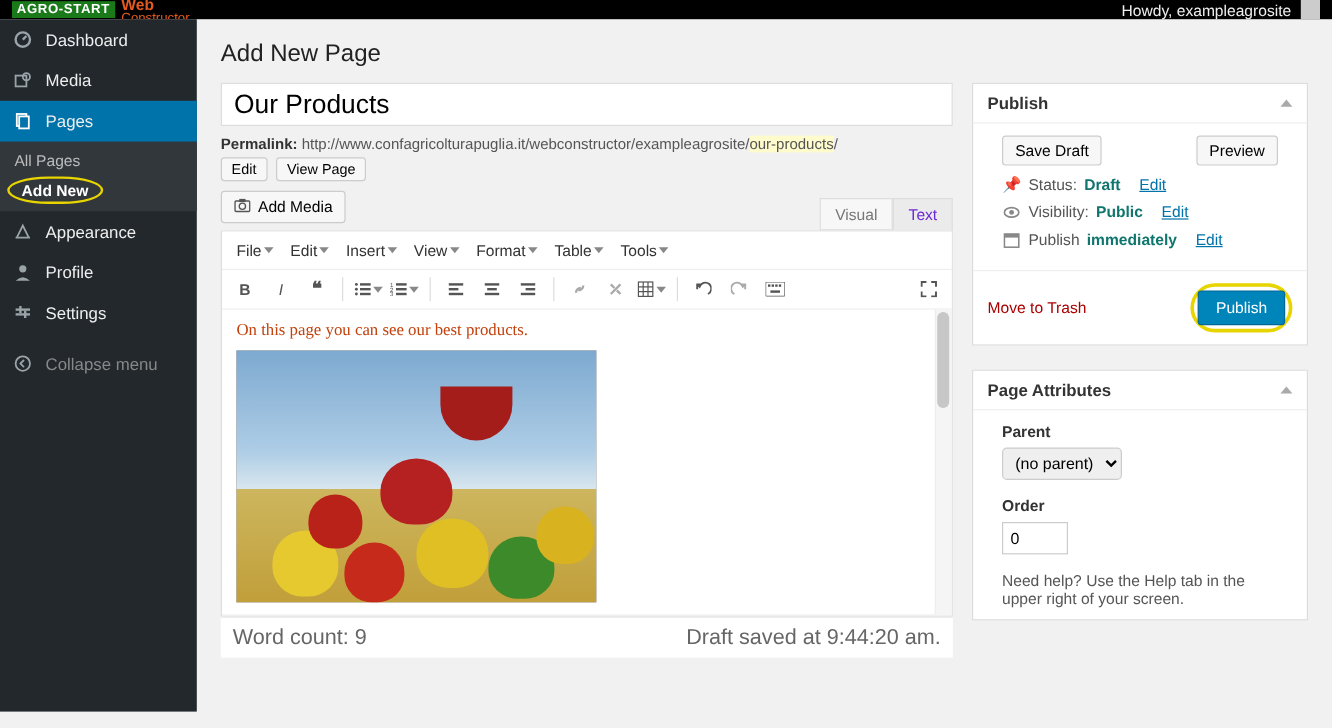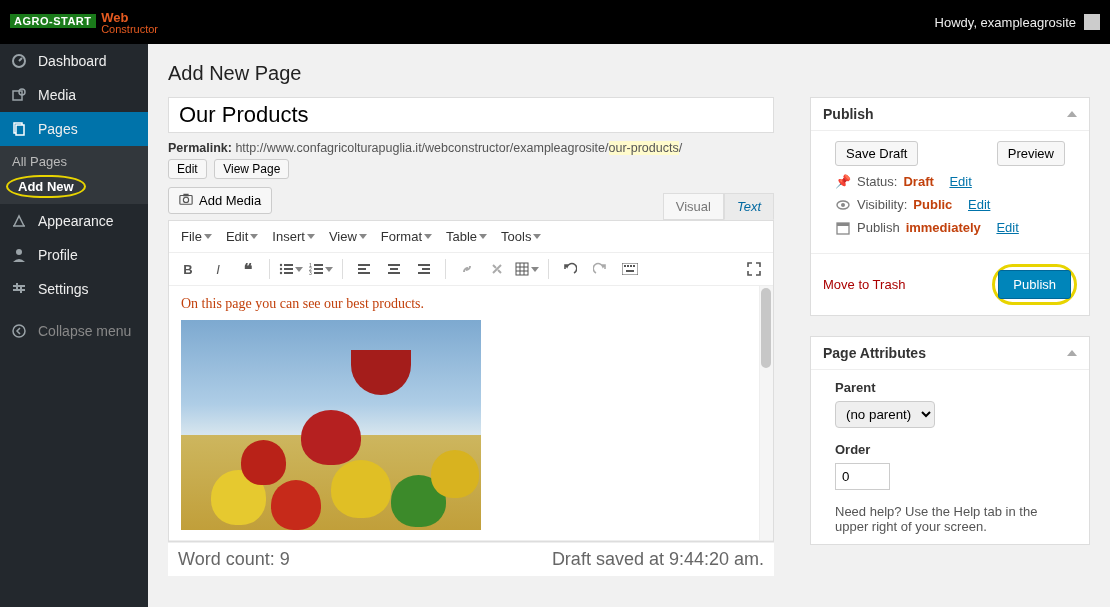--- a/index.html
+++ b/index.html
@@ -1,65 +1,65 @@
 <!DOCTYPE html>
 <html><head>
 <meta charset="utf-8">
 <style>
   * { box-sizing: border-box; margin: 0; padding: 0; }
   body { font-family: -apple-system, "Helvetica Neue", Arial, sans-serif; font-size: 13px; color: #333; background: #f1f1f1; width: 1110px; height: 607px; overflow: hidden; }
 
   
-  .topbar { height: 44px; background: #000; color: #ccc; display: flex; align-items: center; padding: 0 10px; justify-content: space-between; }
+  .topbar { height: 16px; background: #000; color: #ccc; display: flex; align-items: center; padding: 0 10px; justify-content: space-between; }
   .brand-agro { background: #1a7a1a; color: #fff; font-weight: bold; padding: 1px 4px; font-size: 11px; letter-spacing: .5px;}
   .brand-web { color: #e55a20; font-weight: bold; font-size: 13px; line-height: .9; display: inline-block; margin-left: 2px; }
   .brand-constructor { color: #e55a20; font-size: 11px; display: block; margin-top: -2px; margin-left: 2px;}
   .brand-wrap { display: inline-block; vertical-align: middle; }
   .topbar-right { display: flex; align-items: center; gap: 8px; color: #eee; font-size: 13px; }
   .avatar { width: 16px; height: 16px; background: #ccc; display: inline-block; }
 
   
   .main { display: flex; height: calc(607px - 30px); }
-  .sidebar { width: 148px; background: #23282d; color: #eee; font-size: 14px; }
+  .sidebar { width: 164px; background: #23282d; color: #eee; font-size: 14px; }
   .content { flex: 1; padding: 10px 20px 20px 20px; overflow: auto; }
 
   
   .nav-item { display: flex; align-items: center; gap: 10px; padding: 8px 10px; color: #eee; cursor: pointer; }
   .nav-item.active { background: #0073aa; position: relative; }
   .nav-item.active::after { content: ""; position: absolute; right: -8px; top: 50%; transform: translateY(-50%); border: 8px solid transparent; border-right-color: #f1f1f1; }
   .nav-sub { background: #32373c; padding: 4px 0; }
   .nav-sub-item { padding: 4px 12px; color: #bbb; font-size: 13px; cursor: pointer; }
   .nav-sub-item.highlight { color: #fff; font-weight: bold; display: inline-block; border: 2px solid #e8d400; border-radius: 50%/58%; padding: 2px 10px; margin: 2px 6px; }
   .nav-icon { width: 18px; height: 18px; display:inline-flex; align-items:center; justify-content:center; color:#9aa3a8;}
   .nav-item.active .nav-icon { color:#fff; }
 
   
   .page-title { font-size: 20px; font-weight: normal; color: #222; margin: 8px 0 12px; }
 
   
-  .cols { display: flex; gap: 36px; }
+  .cols { display: flex; gap: 16px; }
   .col-main { flex: 1; min-width: 0; }
   .col-side { width: 280px; }
 
   
   .title-input { width: 100%; font-size: 22px; padding: 4px 10px; border: 1px solid #ddd; background: #fff; }
 
   
   .permalink-row { margin: 8px 0; font-size: 12.5px; color: #555; }
   .permalink-row strong { color: #333; }
   .slug-hl { background: #fffbcc; }
   .btn-sm { border: 1px solid #ccc; background: #f7f7f7; padding: 2px 8px; font-size: 12px; border-radius: 3px; cursor: pointer; margin-right: 4px;}
 
   
   .media-btn { border: 1px solid #ccc; background: #f7f7f7; padding: 4px 10px; font-size: 13px; border-radius: 3px; cursor: pointer; display: inline-flex; align-items:center; gap:6px;}
 
   
   .editor-tabs { float: right; margin-top: -2px; }
   .editor-tab { border: 1px solid #ddd; background: #f7f7f7; padding: 5px 12px; font-size: 13px; cursor: pointer; }
-  .editor-tab.active { background: #ebebeb; border-bottom-color: #ebebeb; color: #0369a1; font-style: italic;}
+  .editor-tab.active { background: #ebebeb; border-bottom-color: #ebebeb; color: #6d28d9;}
   .editor-tab.inactive { color: #777; }
 
   
   .mce-wrap { border: 1px solid #ddd; background: #fff; margin-top: 6px; }
   .mce-menubar { background: #fff; border-bottom: 1px solid #eee; padding: 4px 6px; display:flex; gap: 2px;}
   .mce-menu-item { padding: 4px 6px; font-size: 13px; cursor:pointer; display:flex; align-items:center; gap:2px;}
   .caret-dn { width:0;height:0;border-left:4px solid transparent;border-right:4px solid transparent;border-top:5px solid #888; display:inline-block;}
   .mce-toolbar { background: #fff; border-bottom: 1px solid #eee; padding: 4px 6px; display:flex; align-items:center; gap:4px;}
   .tb-btn { width:26px; height:24px; display:inline-flex; align-items:center; justify-content:center; color:#555; cursor:pointer; border-radius:2px;}
   .tb-sep { width:1px; height:20px; background:#ddd; margin:0 4px;}
@@ -75,21 +75,21 @@
   .scroll-track { position:absolute; right:0; top:0; bottom:0; width:14px; background:#f5f5f5; border-left:1px solid #eee;}
   .scroll-thumb { position:absolute; right:2px; top:2px; width:10px; height:80px; background:#c7c7c7; border-radius:5px;}
 
   .path-bar { padding: 6px 10px; font-size: 13px; color:#555; }
   .status-bar { padding: 6px 10px; font-size: 18px; color:#666; display:flex; justify-content:space-between; background:#fff; border-top:1px solid #eee;}
   
   .metabox { background:#fff; border:1px solid #ddd; margin-bottom: 20px; }
   .metabox-head { padding: 8px 12px; border-bottom:1px solid #eee; font-weight:bold; font-size:14px; display:flex; justify-content:space-between; align-items:center;}
   .metabox-body { padding: 10px 24px; }
   .mb-row { display:flex; align-items:center; gap:6px; margin: 8px 0; font-size:13px; color:#555;}
-  .mb-row strong { color:#c2410c; }
+  .mb-row strong { color:#0f766e; }
   .mb-icon { width:16px; display:inline-flex; justify-content:center; color:#888;}
   .edit-link { color:#0073aa; cursor:pointer; text-decoration:underline;}
   .metabox-foot { padding: 10px 12px; border-top:1px solid #eee; display:flex; justify-content:space-between; align-items:center;}
   .trash-link { color:#a00; cursor:pointer;}
   .btn-primary { background:#0085ba; border:1px solid #006799; color:#fff; padding:6px 14px; border-radius:3px; font-size:13px; cursor:pointer;}
   .btn-secondary { background:#f7f7f7; border:1px solid #ccc; padding:4px 10px; border-radius:3px; font-size:13px; cursor:pointer;}
   .highlight-ring { border:3px solid #e8d400; border-radius:24px; padding:3px;}
 
   .order-input { width:55px; padding:5px 6px; border:1px solid #ccc; }
   .parent-select { border:1px solid #ccc; padding:4px 6px; border-radius:4px;}

